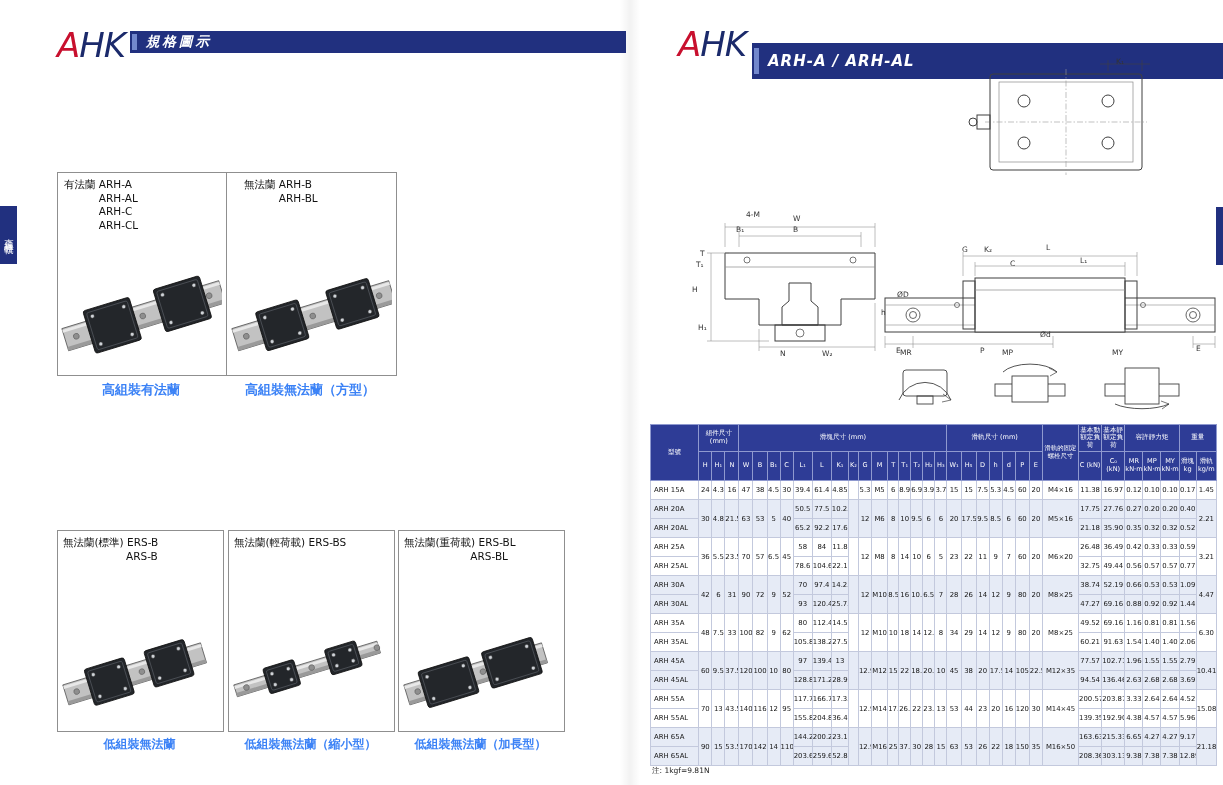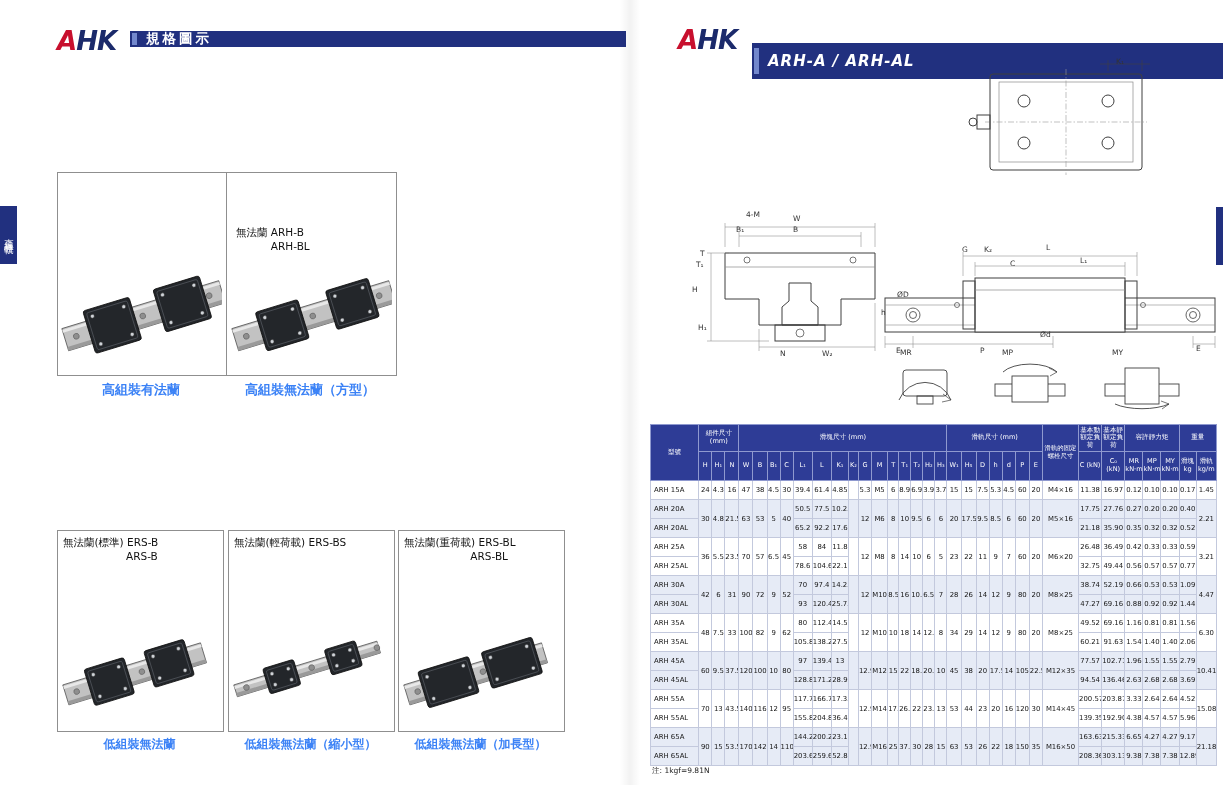--- a/index.html
+++ b/index.html
@@ -1,20 +1,20 @@
 <!DOCTYPE html>
 <html><head>
 <meta charset="utf-8">
 <style>
   html,body{margin:0;padding:0;}
   body{width:1223px;height:785px;position:relative;background:#ffffff;overflow:hidden;
        font-family:"DejaVu Sans","Liberation Sans",sans-serif;color:#111;}
   .abs{position:absolute;}
   
-  .brand{position:absolute;font-style:italic;font-weight:700;font-size:26px;letter-spacing:-1px;line-height:1;}
+  .brand{position:absolute;font-style:italic;font-weight:400;font-size:34px;letter-spacing:-1px;line-height:1;}
   .brand .a{color:#c8102e;}
   .brand .hk{color:#1b2a6b;}
   .bar{position:absolute;background:#21307f;display:flex;align-items:center;}
   .bar .accent{width:5px;height:70%;background:#7388cd;margin:0 9px 0 2px;}
   .bar .txt{color:#fff;font-weight:bold;font-size:13.5px;letter-spacing:3px;}
   .bar .txt.big{font-size:15px;letter-spacing:1px;}
   .side-tab{position:absolute;left:0;top:206px;width:17px;height:58px;background:#21307f;color:#fff;
             writing-mode:vertical-rl;text-orientation:upright;font-size:9.5px;letter-spacing:2px;
             display:flex;align-items:center;justify-content:center;}
   .edge-tab{position:absolute;left:1216px;top:207px;width:7px;height:58px;background:#21307f;}
@@ -47,32 +47,36 @@
 </style>
 </head>
 <body>
 
 <div class="abs" style="left:0;top:0;width:628px;height:785px;">
 
   <div class="brand" style="left:57px;top:28px;">
     <span class="a">A</span><span class="hk">HK</span>
   </div>
 
-  <div class="bar" style="left:130px;top:31px;width:496px;height:16px;">
+  <div class="bar" style="left:130px;top:31px;width:496px;height:22px;font-style:italic;">
     <span class="accent"></span>
     <span class="txt">規格圖示</span>
   </div>
 
   <div class="side-tab">直線導軌</div>
 
 
   <div class="pbox" style="left:57px;top:172px;width:338px;height:202px;">
     <div class="divider" style="left:168px;"></div>
   </div>
-  <div class="box-label" style="left: 236px; top: 178px; white-space: pre; margin-top: 48px;">無法蘭 ARH-B
+  <div class="box-label" style="left: 64px; top: 178px; white-space: pre;">有法蘭 ARH-A
+　　　 ARH-AL
+　　　 ARH-C
+　　　 ARH-CL</div>
+  <div class="box-label" style="left: 244px; top: 178px; white-space: pre;">無法蘭 ARH-B
 　　　 ARH-BL</div>
   <div class="illu" style="left:58px;top:212px;width:164px;height:158px;"><svg width="100%" height="100%" viewBox="0 0 170 150">
     <g transform="translate(4,114) rotate(-17)">
       <rect x="0" y="0" width="170" height="24" fill="#c2c2c2" stroke="#555" stroke-width="0.8"></rect>
       <rect x="0" y="1.5" width="170" height="3" fill="#e8e8e8"></rect>
       <rect x="0" y="20" width="170" height="4" fill="#9a9a9a"></rect>
       <circle cx="12" cy="12" r="3" fill="#8f8f8f" stroke="#5c5c5c" stroke-width="0.6"></circle>
           <circle cx="48" cy="12" r="3" fill="#8f8f8f" stroke="#5c5c5c" stroke-width="0.6"></circle>
           <circle cx="84" cy="12" r="3" fill="#8f8f8f" stroke="#5c5c5c" stroke-width="0.6"></circle>
           <circle cx="120" cy="12" r="3" fill="#8f8f8f" stroke="#5c5c5c" stroke-width="0.6"></circle>

